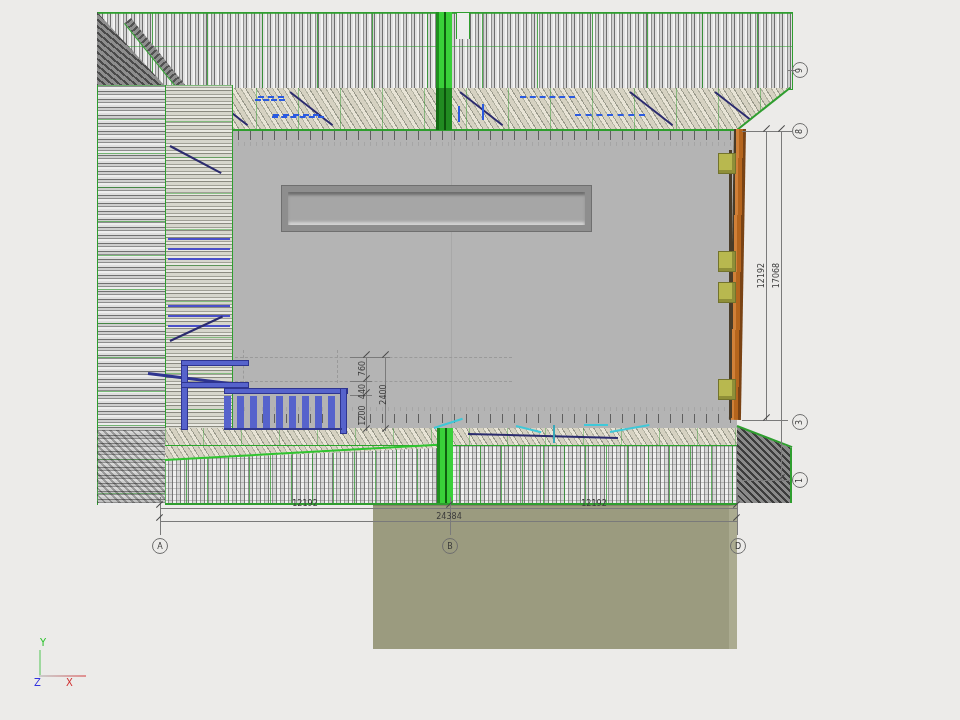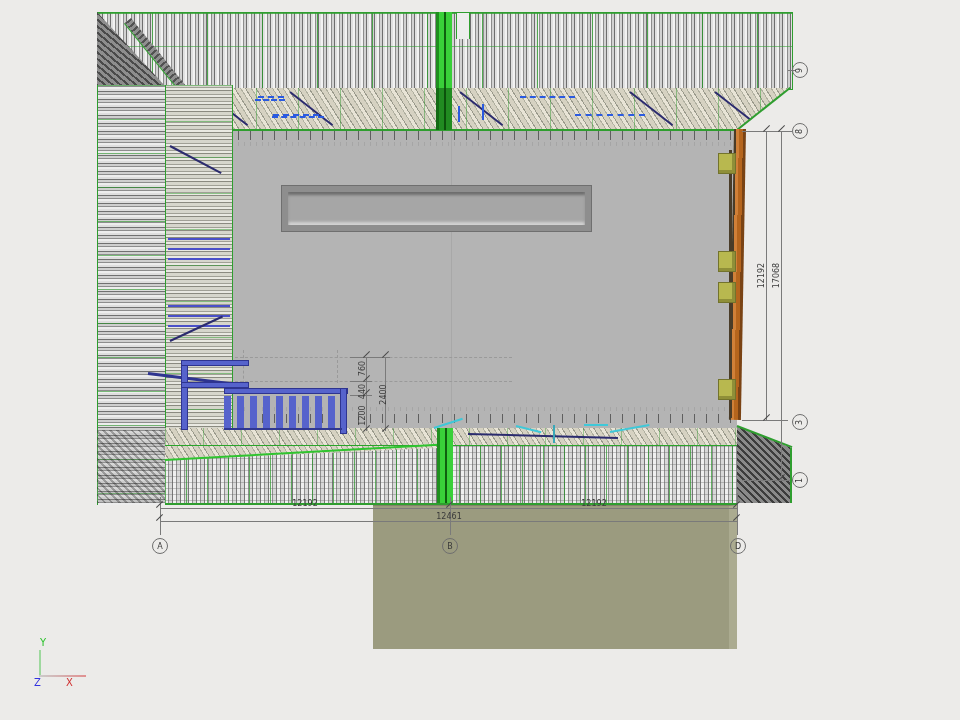--- a/index.html
+++ b/index.html
@@ -171,21 +171,21 @@
   <div class="dimline" style="left:737px;top:493px;width:1px;height:42px;"></div>
   <div class="dimline" style="left:160px;top:508px;width:577px;height:1px;"></div>
   <div class="dimline" style="left:160px;top:521px;width:577px;height:1px;"></div>
   <div class="slash" style="left:155px;top:504px;"></div>
   <div class="slash" style="left:445px;top:504px;"></div>
   <div class="slash" style="left:732px;top:504px;"></div>
   <div class="slash" style="left:155px;top:517px;"></div>
   <div class="slash" style="left:732px;top:517px;"></div>
   <div class="dimtext" style="left:275px;top:499px;width:60px;">12192</div>
   <div class="dimtext" style="left:564px;top:499px;width:60px;">12192</div>
-  <div class="dimtext" style="left:419px;top:512px;width:60px;">12461</div>
+  <div class="dimtext" style="left:419px;top:512px;width:60px;">24384</div>
 
   <div class="bubble" style="left:152px;top:538px;">
     <span>A</span>
   </div>
   <div class="bubble" style="left:442px;top:538px;">
     <span>B</span>
   </div>
   <div class="bubble" style="left:730px;top:538px;">
     <span>D</span>
   </div>

